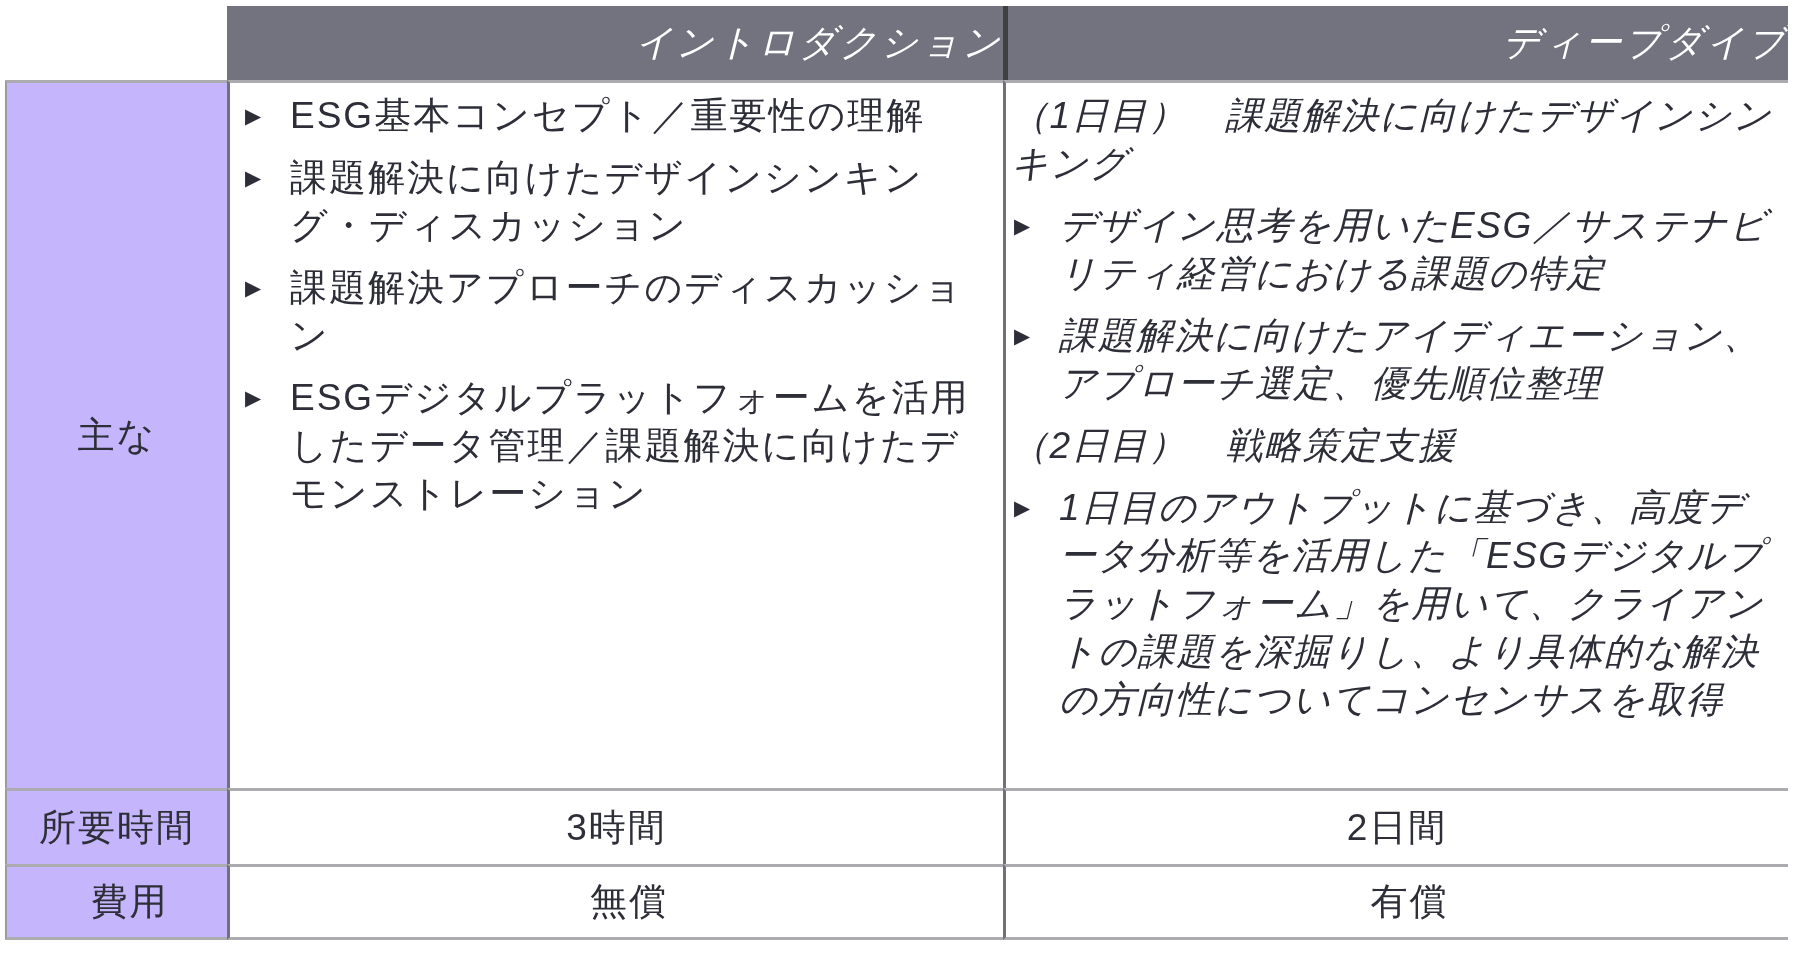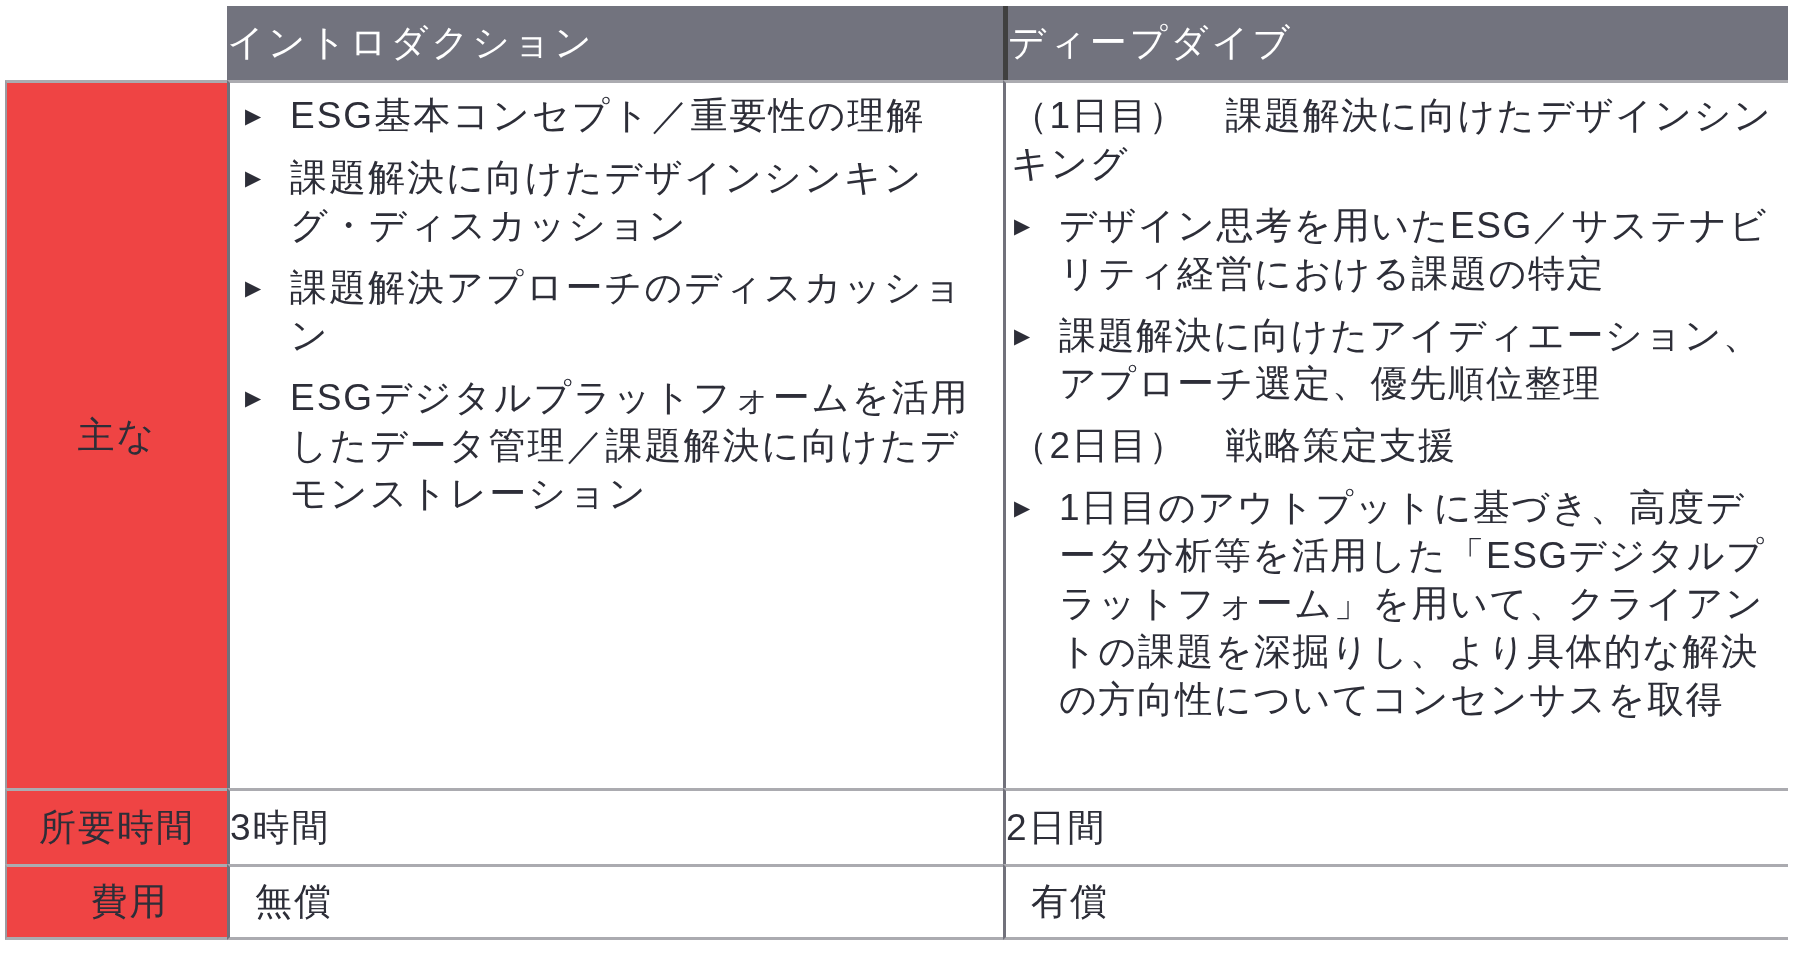--- a/index.html
+++ b/index.html
@@ -11,46 +11,46 @@
   .table{
     position:absolute;left:5px;top:6px;
     display:grid;
     grid-template-columns:222px 776px 785px;
     grid-template-rows:74px 708px 76px 76px;
   }
   .cell{box-sizing:border-box;}
   .corner{background:#ffffff;}
   .hdr{
     background:#72737E;color:#FFFFFF;
-    display:flex;align-items:center;justify-content:flex-start;
-    font-size:37px;letter-spacing:3px;
+    display:flex;align-items:center;justify-content:flex-end;
+    font-size:37px;letter-spacing:3px;font-style:italic;
   }
   .hdr-deep{border-left:5px solid #404040;}
   .label{
-    background:#ef4444;
+    background:#c4b5fd;
     border-top:3px solid #ABABB0;border-left:2px solid #9B9BA1;
     display:flex;flex-direction:column;align-items:center;justify-content:center;
     font-size:37px;letter-spacing:2px;line-height:48px;text-align:center;
   }
   .content{
     background:#ffffff;
     border-top:3px solid #ABABB0;
     font-size:37px;line-height:48px;letter-spacing:2px;
     line-break:strict;overflow-wrap:break-word;
   }
   .vline{border-left:3px solid #71717B;}
   .c2{padding:9px 4px 8px 12px;}
-  .c3{padding:9px 6px 8px 5px;letter-spacing:1.5px;}
+  .c3{padding:9px 6px 8px 5px;letter-spacing:1.5px;font-style:italic;}
   .bullet{display:flex;margin:0 0 14px 0;}
   .bullet .mk{flex:0 0 45px;font-size:21px;line-height:48px;padding-left:3px;}
   .bullet .tx{flex:1 1 auto;}
   .heading{margin:0 0 14px 0;}
   .heading-day2{}
   .vcell{
-    display:flex;align-items:center;justify-content:flex-start;
+    display:flex;align-items:center;justify-content:center;
     font-size:37px;letter-spacing:2px;
   }
   .bb{border-bottom:3px solid #ABABB0;padding-left:25px;}
 </style>
 </head>
 <body>
 
 <div class="table">
 
   <div class="cell corner"></div>

